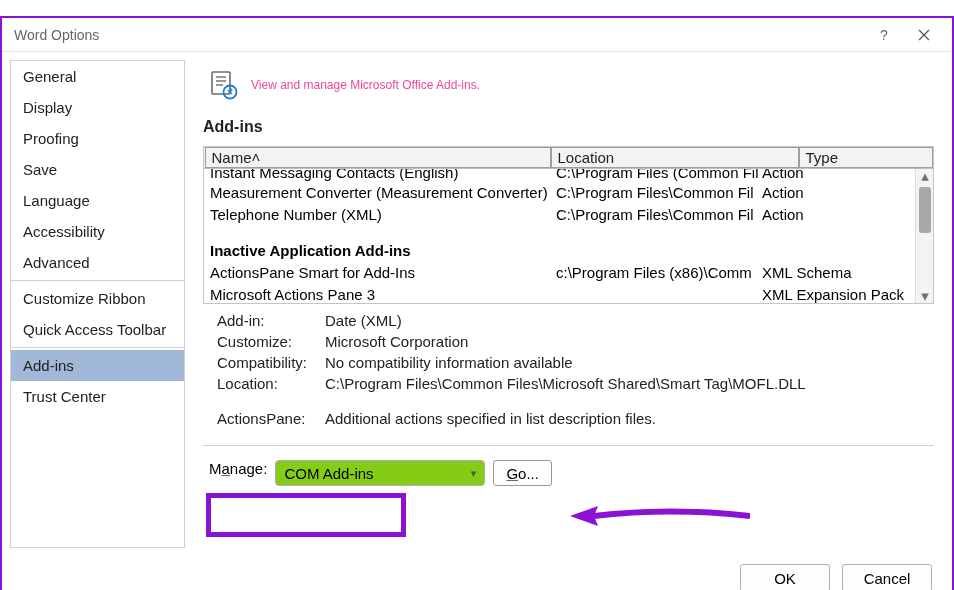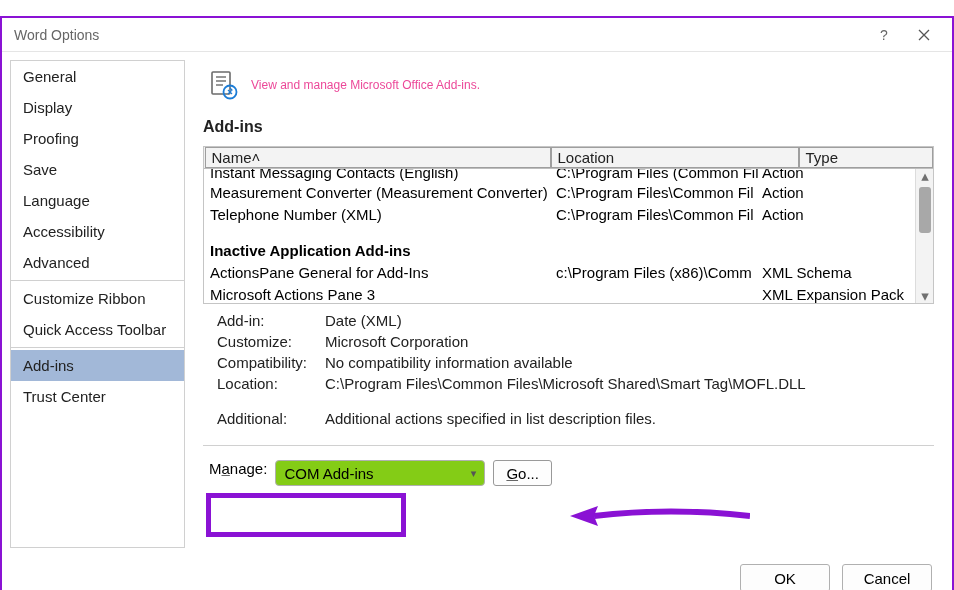--- a/index.html
+++ b/index.html
@@ -285,21 +285,21 @@
               <div class="c-loc">C:\Program Files\Common Fil</div>
               <div class="c-type">Action</div>
             </div>
             <div class="grow blank"></div>
             <div class="grow section">
               <div class="c-name">Inactive Application Add-ins</div>
               <div class="c-loc"></div>
               <div class="c-type"></div>
             </div>
             <div class="grow data">
-              <div class="c-name">ActionsPane General for Add-Ins</div>
+              <div class="c-name">ActionsPane Smart for Add-Ins</div>
               <div class="c-loc">c:\Program Files (x86)\Comm</div>
               <div class="c-type">XML Schema</div>
             </div>
             <div class="grow data">
               <div class="c-name">Microsoft Actions Pane 3</div>
               <div class="c-loc"></div>
               <div class="c-type">XML Expansion Pack</div>
             </div>
             <div class="scrollbar">
             <div class="scroll-arrow up">▴</div>
@@ -320,21 +320,21 @@
         </div>
         <div class="detail-row">
           <div class="detail-label">Compatibility:</div>
           <div class="detail-value">No compatibility information available</div>
         </div>
         <div class="detail-row">
           <div class="detail-label">Location:</div>
           <div class="detail-value">C:\Program Files\Common Files\Microsoft Shared\Smart Tag\MOFL.DLL</div>
         </div>
         <div class="detail-row" style="margin-top:14px">
-          <div class="detail-label">Additional:</div>
+          <div class="detail-label">ActionsPane:</div>
           <div class="detail-value">Additional actions specified in list description files.</div>
         </div>
       </div>
 
       <hr class="hr">
 
       <div class="manage-row">
         <div class="manage-label"><span>M</span><span class="under">a</span><span>nage:</span></div>
         <div class="manage-select">
           <span>COM Add-ins</span>

